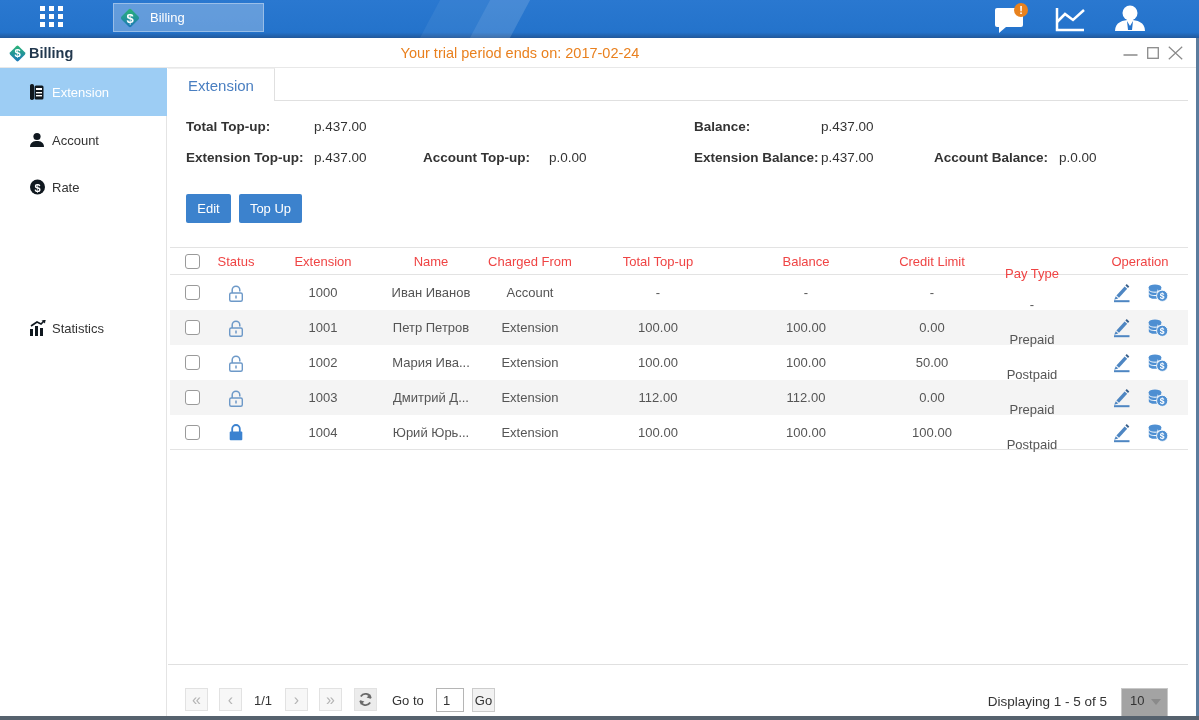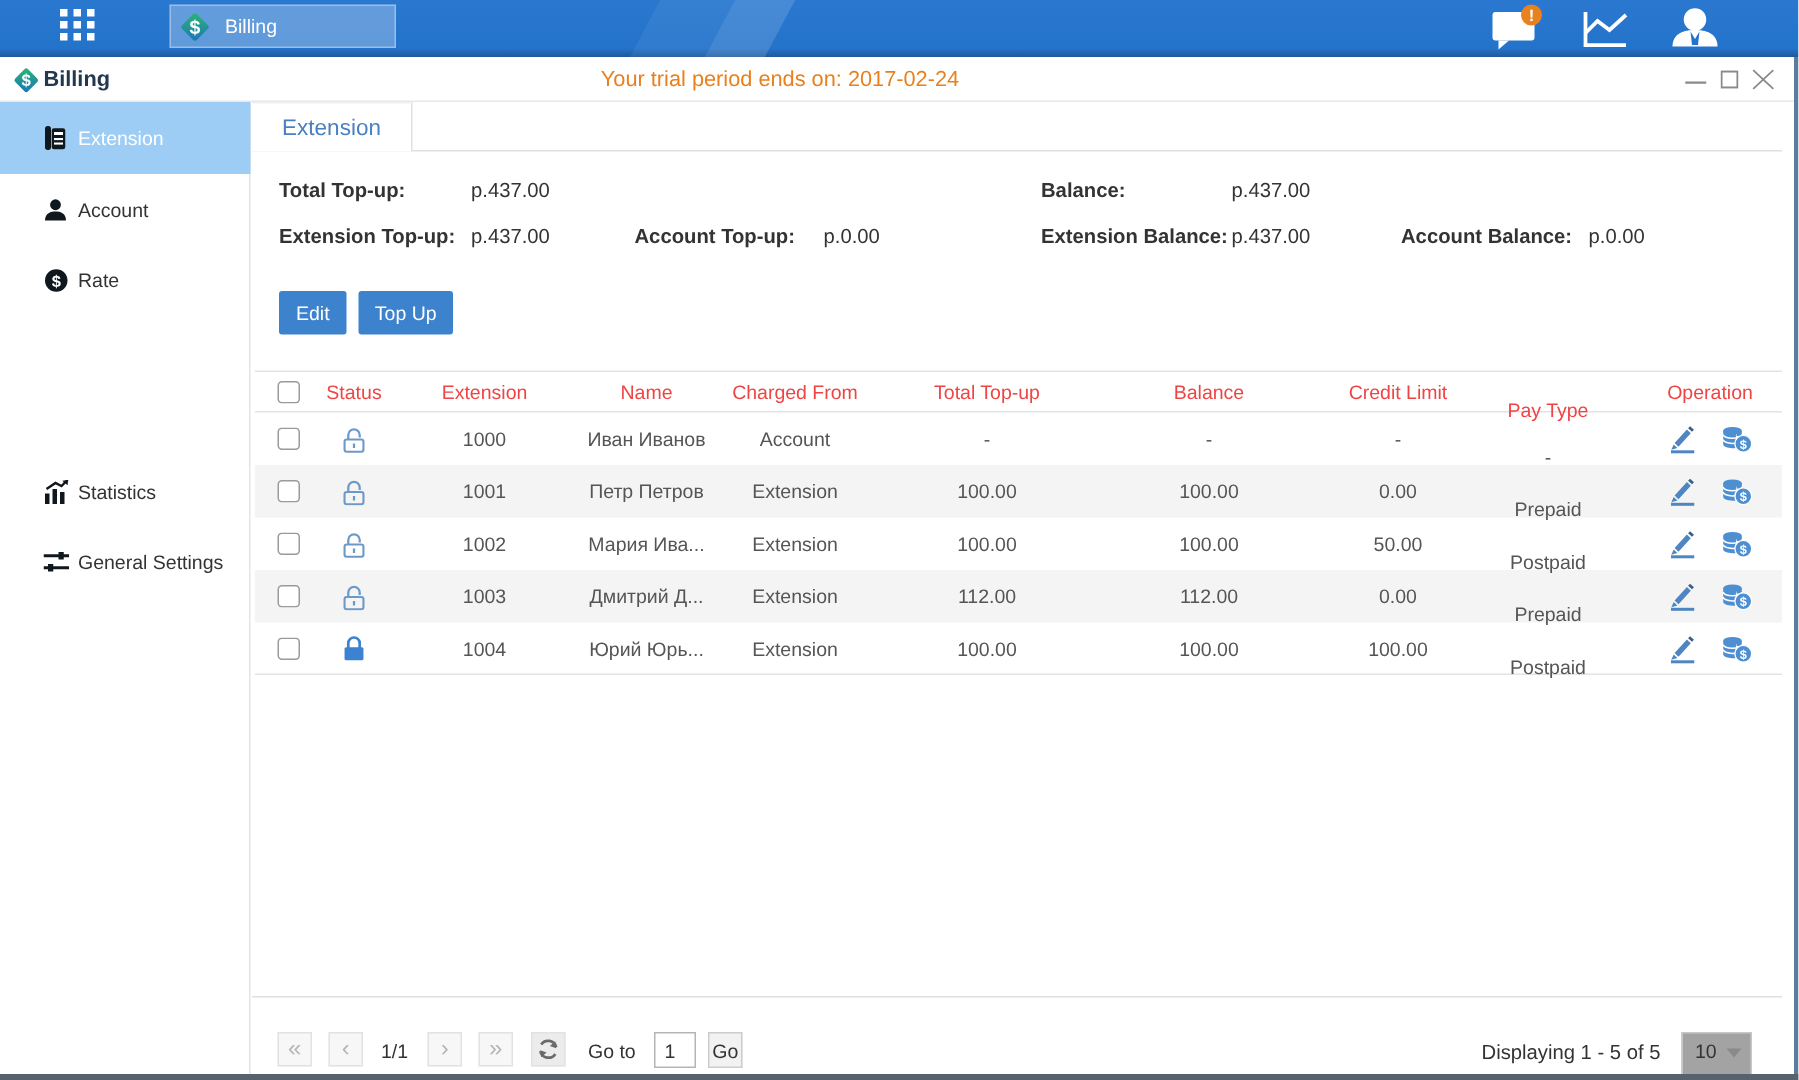--- a/index.html
+++ b/index.html
@@ -208,29 +208,20 @@
     <div class="sideitem" style="top:236px;">
       <svg class="ic" width="17" height="16" viewBox="0 0 17 16">
         <rect x="1" y="9" width="3" height="7" fill="#10181f"></rect>
         <rect x="6" y="6" width="3" height="10" fill="#10181f"></rect>
         <rect x="11" y="8" width="3" height="8" fill="#10181f"></rect>
         <path d="M2 6 L8 2 L12 4 L16 0" stroke="#10181f" stroke-width="1.6" fill="none"></path>
         <path d="M16.5 0 L12.5 0.5 L16 3.5 Z" fill="#10181f"></path>
       </svg>
       <span class="lbl">Statistics</span>
     </div>
-    <div class="sideitem" style="top:283px;">
-      <svg class="ic" width="17" height="15" viewBox="0 0 17 15">
-        <line x1="0" y1="3" x2="17" y2="3" stroke="#10181f" stroke-width="2"></line>
-        <line x1="0" y1="11" x2="17" y2="11" stroke="#10181f" stroke-width="2"></line>
-        <rect x="10" y="0.5" width="3.5" height="5" fill="#10181f"></rect>
-        <rect x="3" y="8.5" width="3.5" height="5" fill="#10181f"></rect>
-      </svg>
-      <span class="lbl">General Settings</span>
-    </div>
   </div>
 
   <div id="content">
     <div id="tabrow">
         <div id="tabactive">Extension</div>
       </div>
 
     <div class="stat" style="left:18px; top:51px;"><b>Total Top-up:</b></div>
     <div class="stat" style="left:146px; top:51px;">p.437.00</div>
     <div class="stat" style="left:526px; top:51px;text-align:right;"><b>Balance:</b></div>

